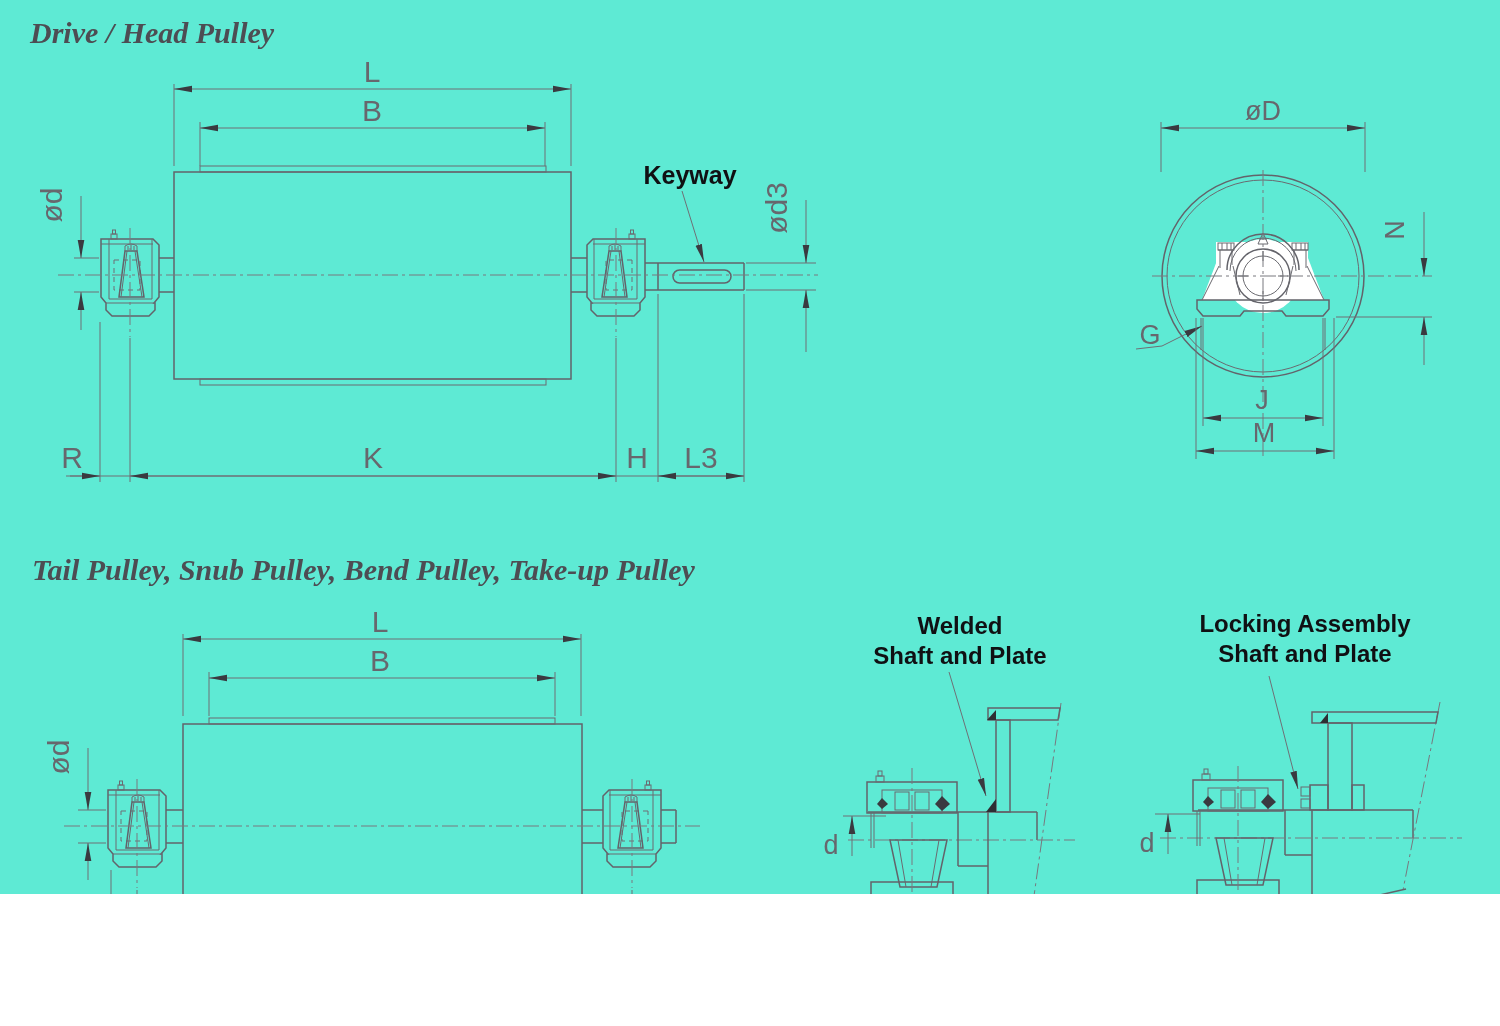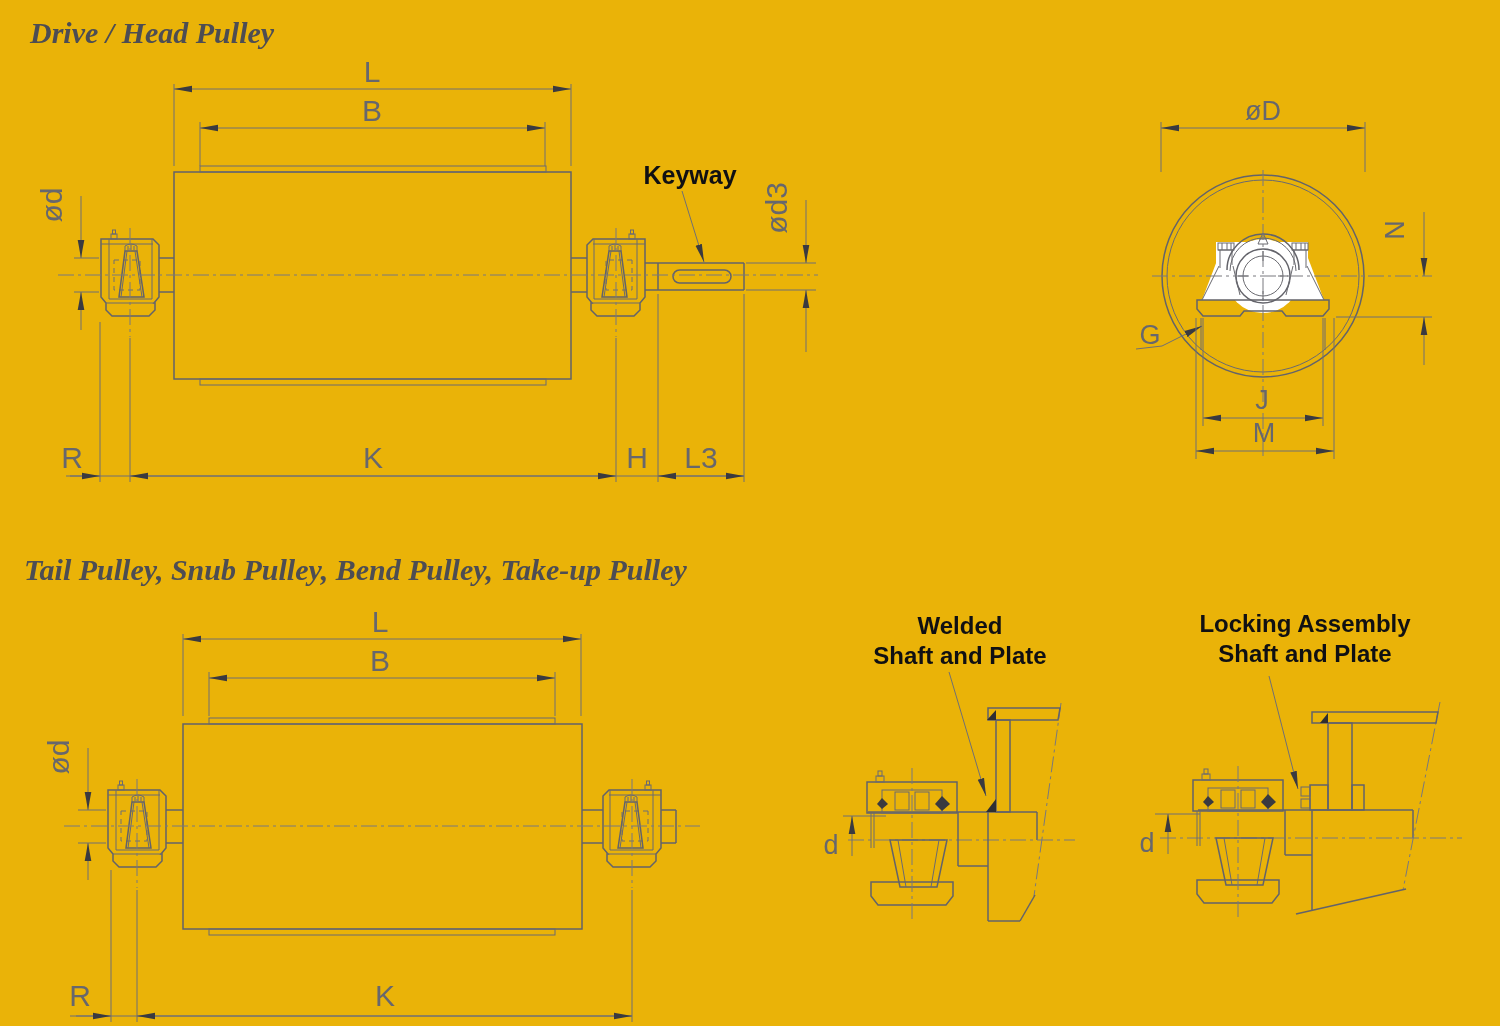--- a/index.html
+++ b/index.html
@@ -1,21 +1,21 @@
 <!DOCTYPE html>
 <html><head>
 <meta charset="utf-8">
 <style>
   html,body{margin:0;padding:0;background:#ffffff;}
-  #page{position:relative;width:1500px;height:1026px;background:#eab308;overflow:hidden;
+  #page{position:relative;width:1500px;height:894px;background:#5eead4;overflow:hidden;
         font-family:"Liberation Sans",sans-serif;}
   .title{position:absolute;font-family:"Liberation Serif",serif;font-style:italic;font-weight:700;
          font-size:30px;color:#4d4d53;white-space:nowrap;}
   #t1{left:30px;top:16px;}
-  #t2{left:24px;top:553px;}
+  #t2{left:32px;top:553px;}
   svg{position:absolute;left:0;top:0;}
   .ln-obj{stroke:#63636a;stroke-width:1.5;fill:none;stroke-linejoin:miter;}
   .ln-thin{stroke:#6a6a70;stroke-width:1;fill:none;}
   .ln-dim{stroke:#6f6f75;stroke-width:1;fill:none;}
   .ln-cl{stroke:#78787e;stroke-width:1;fill:none;stroke-dasharray:16 4 3 4;}
   .ln-hid{stroke:#6f6f75;stroke-width:1;fill:none;stroke-dasharray:5 4;}
   text{stroke:none;}
   .t-dim{fill:#67676d;font-family:"Liberation Sans",sans-serif;font-size:30px;font-weight:400;text-anchor:middle;}
   .t-dim-sm{fill:#67676d;font-family:"Liberation Sans",sans-serif;font-size:27px;font-weight:400;text-anchor:middle;}
   .t-bold{fill:#101013;font-family:"Liberation Sans",sans-serif;font-size:24px;font-weight:700;text-anchor:middle;}

